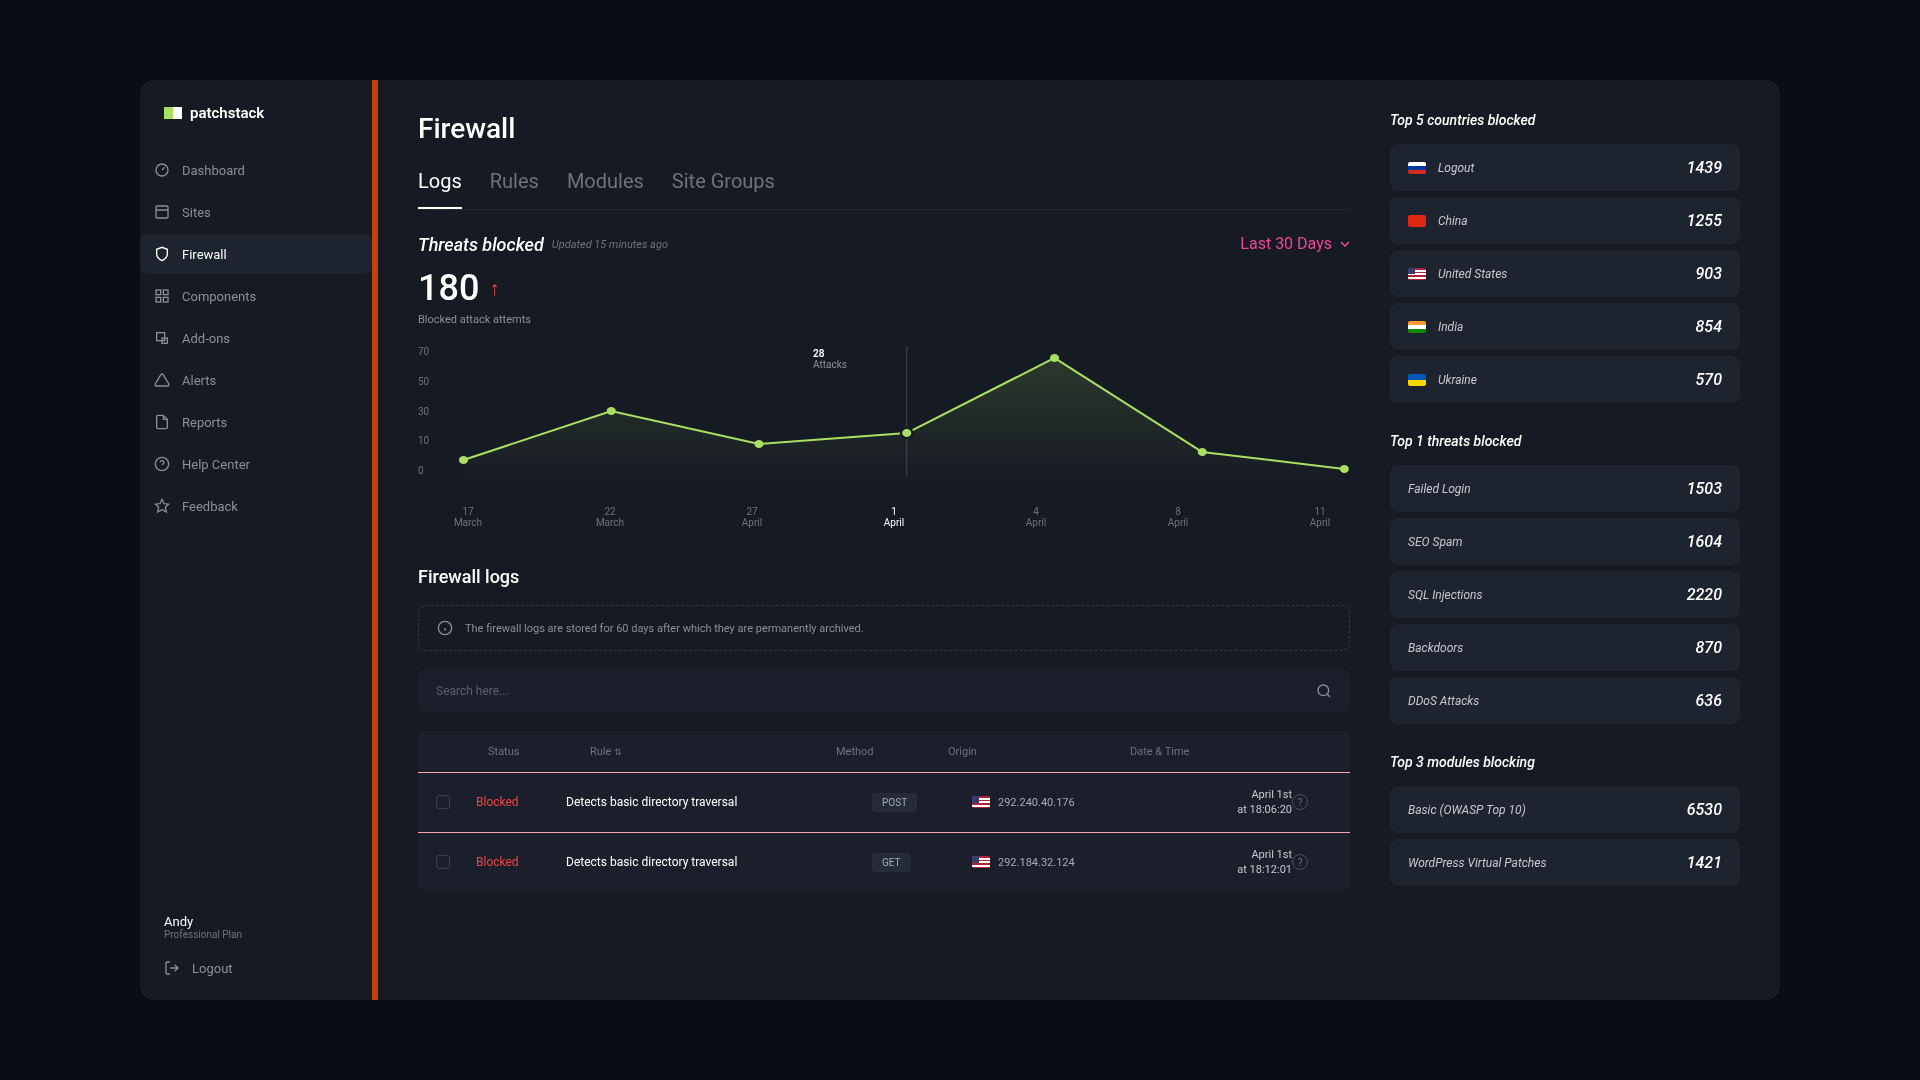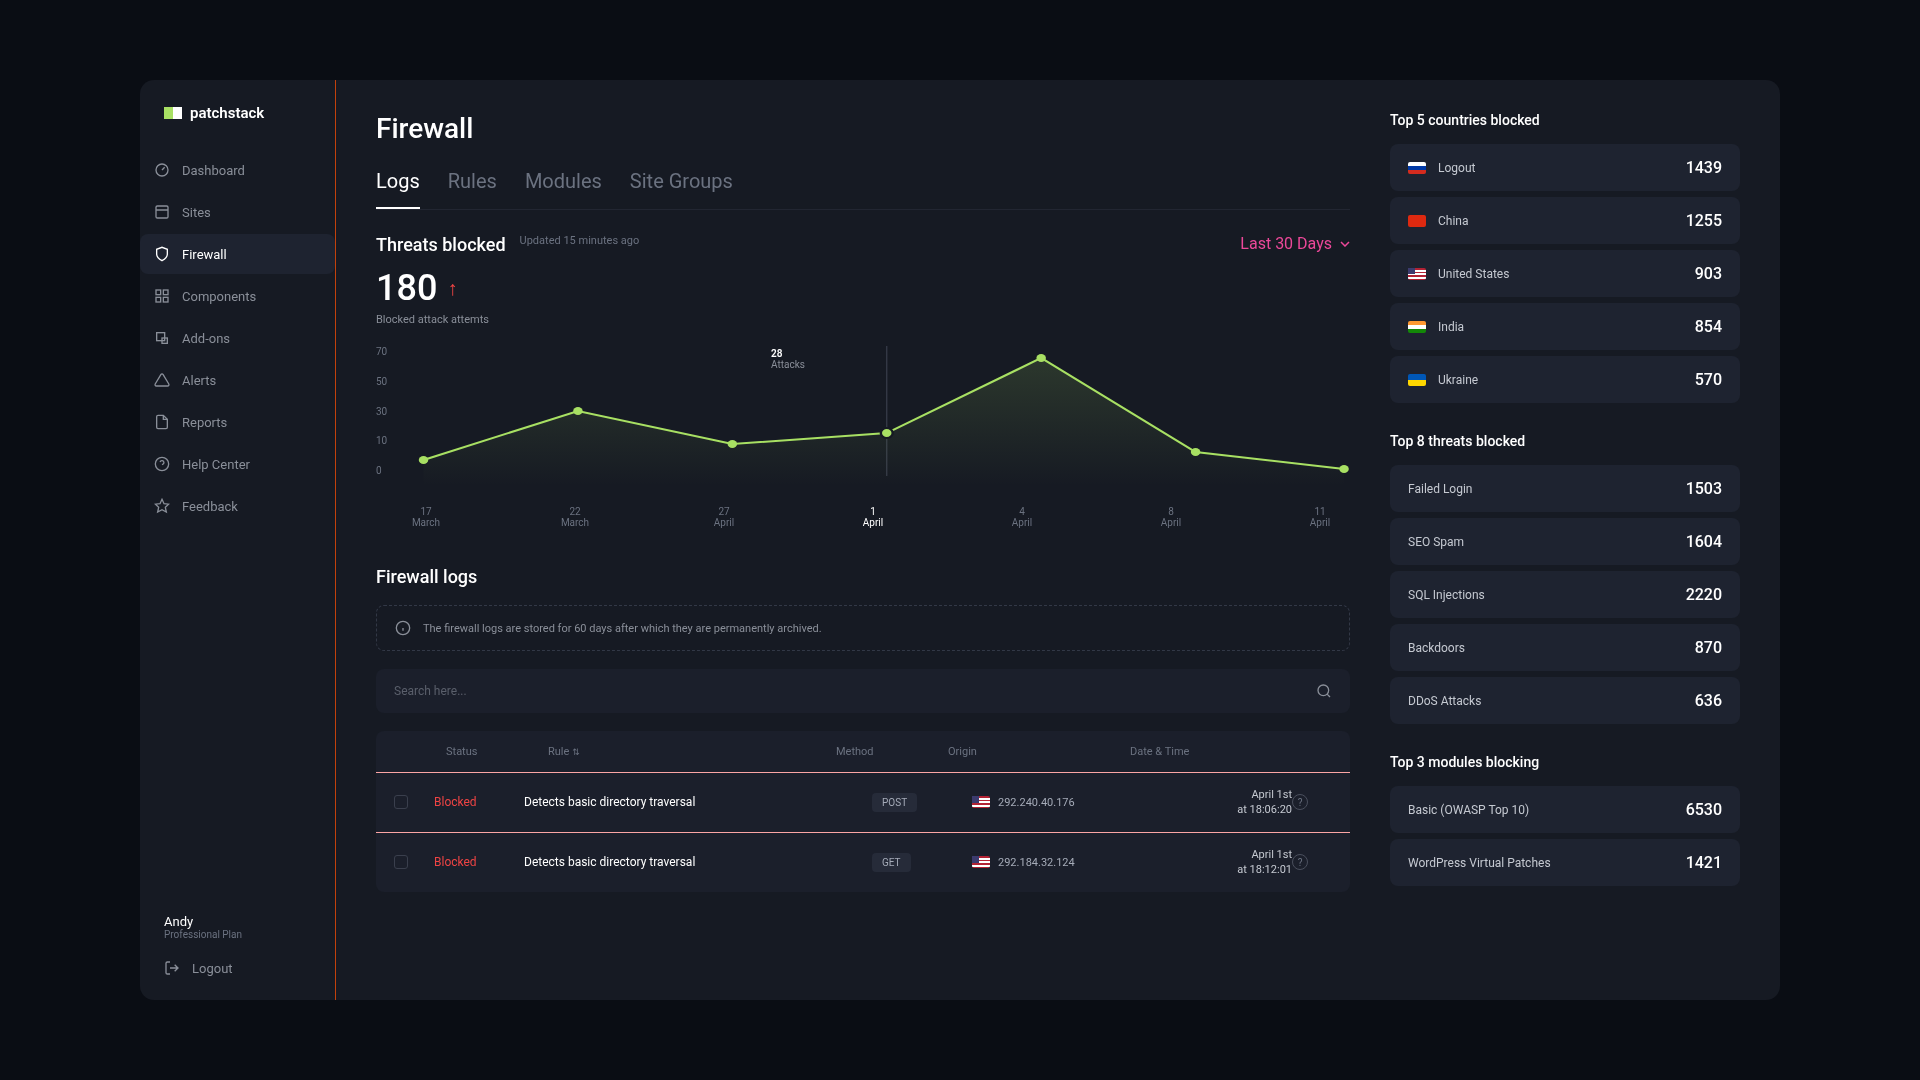--- a/index.html
+++ b/index.html
@@ -1,38 +1,38 @@
 <!DOCTYPE html>
 <html><head>
 <meta charset="utf-8">
 <style>
 * { margin: 0; padding: 0; box-sizing: border-box; font-family: -apple-system, BlinkMacSystemFont, 'Segoe UI', Roboto, sans-serif; }
 body { background: #0a0d14; color: #fff; display: flex; justify-content: center; align-items: center; min-height: 100vh; padding: 40px; }
 .app { width: 1640px; height: 920px; background: #161a23; border-radius: 14px; display: flex; overflow: hidden; }
-.sidebar { width: 196px; border-right: 1px solid #c2410c; display: flex; flex-direction: column; padding: 24px 0; }
+.sidebar { width: 238px; border-right: 6px solid #c2410c; display: flex; flex-direction: column; padding: 24px 0; }
 .logo { display: flex; align-items: center; gap: 8px; padding: 0 24px 28px; }
 .logo-mark { width: 18px; height: 12px; background: linear-gradient(90deg, #a8e063 50%, #fff 50%); }
 .logo-text { font-size: 15px; font-weight: 600; color: #fff; }
 .nav { flex: 1; padding: 0 0; text-align: center; }
 .nav-item { display: flex; align-items: center; gap: 12px; padding: 12px 14px; border-radius: 8px; color: #8a8f99; font-size: 13px; cursor: pointer; margin-bottom: 2px; }
 .nav-item.active { background: #1e2330; color: #fff; }
 .nav-icon { width: 16px; height: 16px; flex-shrink: 0; }
 .sidebar-footer { padding: 0 24px; }
 .user-block { margin-bottom: 20px; }
 .user-name { font-size: 13px; color: #fff; }
 .user-plan { font-size: 10px; color: #6b7280; }
 .logout-item { display: flex; align-items: center; gap: 12px; color: #8a8f99; font-size: 13px; cursor: pointer; }
 .main { flex: 1; padding: 32px 40px; display: flex; gap: 40px; overflow: hidden; }
 .content { flex: 1; min-width: 0; }
 .page-title { font-size: 28px; font-weight: 500; margin-bottom: 24px; }
 .tabs { display: flex; gap: 28px; border-bottom: 1px solid #222632; margin-bottom: 24px; }
 .tab { font-size: 20px; color: #6b7280; padding-bottom: 14px; cursor: pointer; border-bottom: 2px solid transparent; }
 .tab.active { color: #fff; border-bottom-color: #fff; }
 .stats-header { display: flex; justify-content: space-between; align-items: flex-start; margin-bottom: 12px; }
-.threats-title { font-size: 18px; font-weight: 500; display: flex; align-items: flex-start; gap: 14px; }
+.threats-title { font-size: 18px; font-weight: 500; display: flex; align-items: center; gap: 8px; font-style: italic; }
 .updated { font-size: 11px; color: #6b7280; font-weight: 400; }
 .dropdown { display: flex; align-items: center; gap: 8px; font-size: 16px; color: #ec4899; cursor: pointer; }
 .big-number { font-size: 36px; font-weight: 500; display: flex; align-items: center; gap: 10px; }
 .trend-up { color: #ef4444; font-size: 20px; }
 .stat-sub { font-size: 11px; color: #8a8f99; margin-top: 4px; margin-bottom: 20px; }
 .chart { position: relative; height: 180px; margin-bottom: 40px; }
 .chart-svg { width: 100%; height: 150px; }
 .y-labels { position: absolute; left: 0; top: 0; height: 130px; display: flex; flex-direction: column; justify-content: space-between; font-size: 10px; color: #6b7280; }
 .x-labels { display: flex; justify-content: space-between; font-size: 10px; color: #6b7280; margin-top: 6px; padding: 0 10px 0 30px; }
 .x-label { text-align: center; width: 40px; }
@@ -48,21 +48,21 @@
 .table { background: #1b1f2b; border-radius: 8px; overflow: hidden; }
 .thead, .trow { display: grid; grid-template-columns: 40px 90px 1fr 100px 170px 150px 40px; align-items: center; padding: 14px 18px; font-size: 12px; }
 .thead { color: #6b7280; font-size: 11px; gap: 12px; }
 .trow { border-top: 1px solid #fca5a5; }
 .checkbox { width: 14px; height: 14px; border: 1px solid #3a3f4d; border-radius: 3px; cursor: pointer; }
 .status-blocked { color: #ef4444; font-size: 12px; }
 .method-badge { background: #262b39; padding: 4px 10px; border-radius: 4px; font-size: 10px; color: #a5abb8; display: inline-block; }
 .origin { display: flex; align-items: center; gap: 8px; font-size: 11px; color: #a5abb8; }
 .datetime { font-size: 11px; color: #c5c9d1; line-height: 1.4; text-align: right; }
 .help-circle { width: 16px; height: 16px; border: 1px solid #4a4f5d; border-radius: 50%; display: flex; align-items: center; justify-content: center; font-size: 10px; color: #6b7280; cursor: pointer; }
-.right-panel { width: 350px; flex-shrink: 0; }
+.right-panel { width: 350px; flex-shrink: 0; font-style: italic; }
 .panel-title { font-size: 14px; font-weight: 500; margin-bottom: 16px; }
 .stat-row { background: #1e2330; border-radius: 8px; padding: 14px 18px; display: flex; align-items: center; justify-content: space-between; margin-bottom: 6px; }
 .stat-left { display: flex; align-items: center; gap: 12px; font-size: 12px; color: #c5c9d1; }
 .stat-value { font-size: 16px; font-weight: 500; color: #fff; }
 .flag { width: 18px; height: 12px; border-radius: 2px; flex-shrink: 0; }
 .flag-ru { background: linear-gradient(#fff 33%, #0039a6 33% 66%, #d52b1e 66%); }
 .flag-cn { background: #de2910; position: relative; }
 .flag-us { background: linear-gradient(#b22234 15%, #fff 15% 30%, #b22234 30% 45%, #fff 45% 60%, #b22234 60% 75%, #fff 75% 90%, #b22234 90%); position: relative; }
 .flag-us::before { content: ''; position: absolute; left: 0; top: 0; width: 40%; height: 54%; background: #3c3b6e; }
 .flag-in { background: linear-gradient(#ff9933 33%, #fff 33% 66%, #138808 66%); }
@@ -338,21 +338,21 @@
         <div class="stat-row">
             <div class="stat-left">
               <span class="flag flag-ua"></span>
               <span>Ukraine</span>
             </div>
             <span class="stat-value">570</span>
           </div>
       </div>
 
       <div class="panel-section">
-        <h3 class="panel-title">Top 8 threats blocked</h3>
+        <h3 class="panel-title">Top 1 threats blocked</h3>
         <div class="stat-row">
             <div class="stat-left">
               <span>Failed Login</span>
             </div>
             <span class="stat-value">1503</span>
           </div>
         <div class="stat-row">
             <div class="stat-left">
               <span>SEO Spam</span>
             </div>

